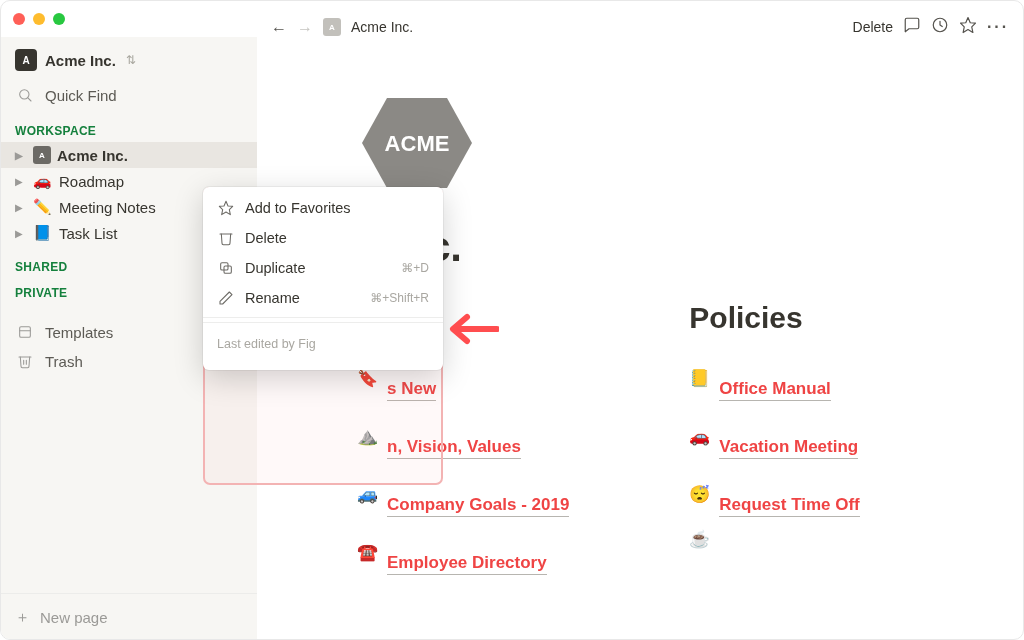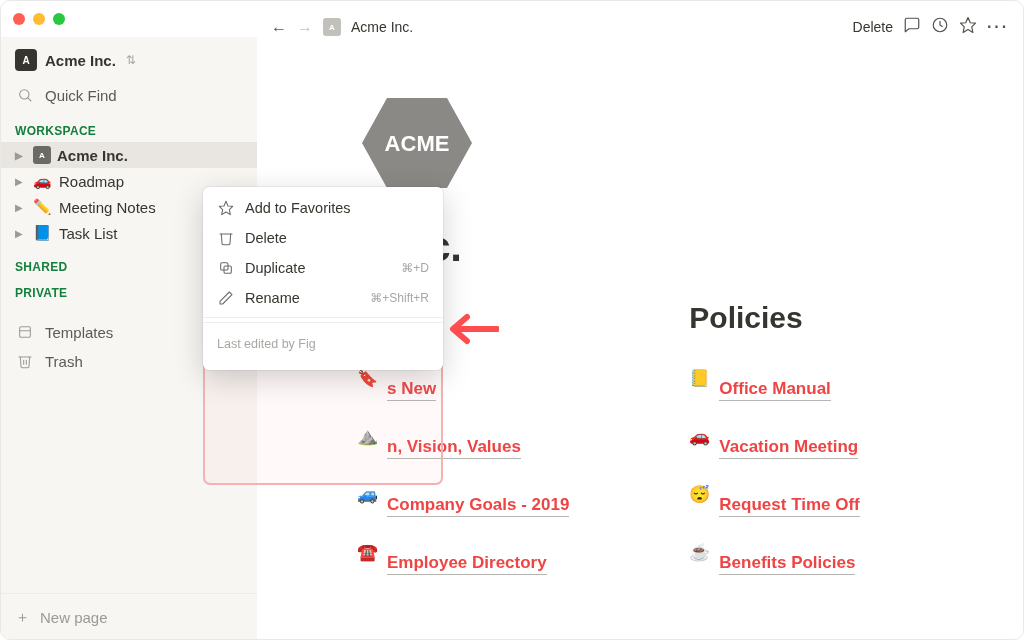--- a/index.html
+++ b/index.html
@@ -210,21 +210,20 @@
           <div class="link-row">
               <span class="emoji">🚗</span>
               <span class="label">Vacation Meeting</span>
             </div>
           <div class="link-row">
               <span class="emoji">😴</span>
               <span class="label">Request Time Off</span>
             </div>
           <div class="link-row">
               <span class="emoji">☕</span>
-              <span class="label">Benefits Policies</span>
             </div>
         </div>
       </div>
     </div>
   </div>
 </div>
 
 <div class="context-highlight"></div>
 <div class="context-menu">
   <div class="cm-item">

